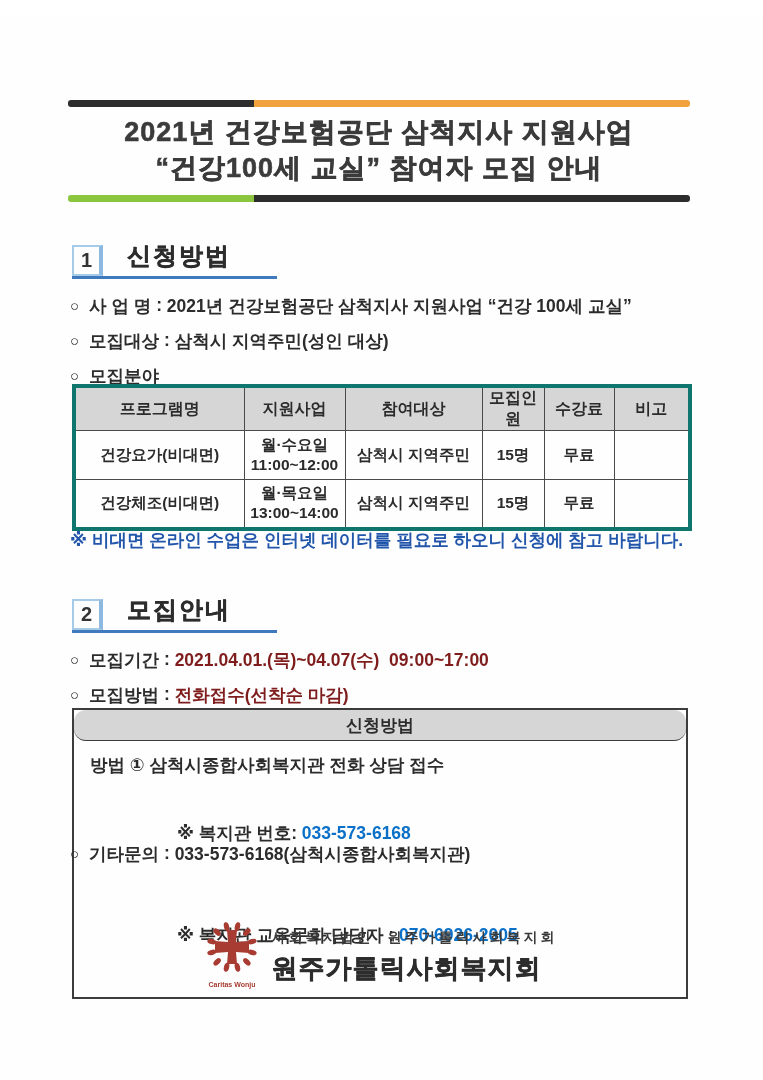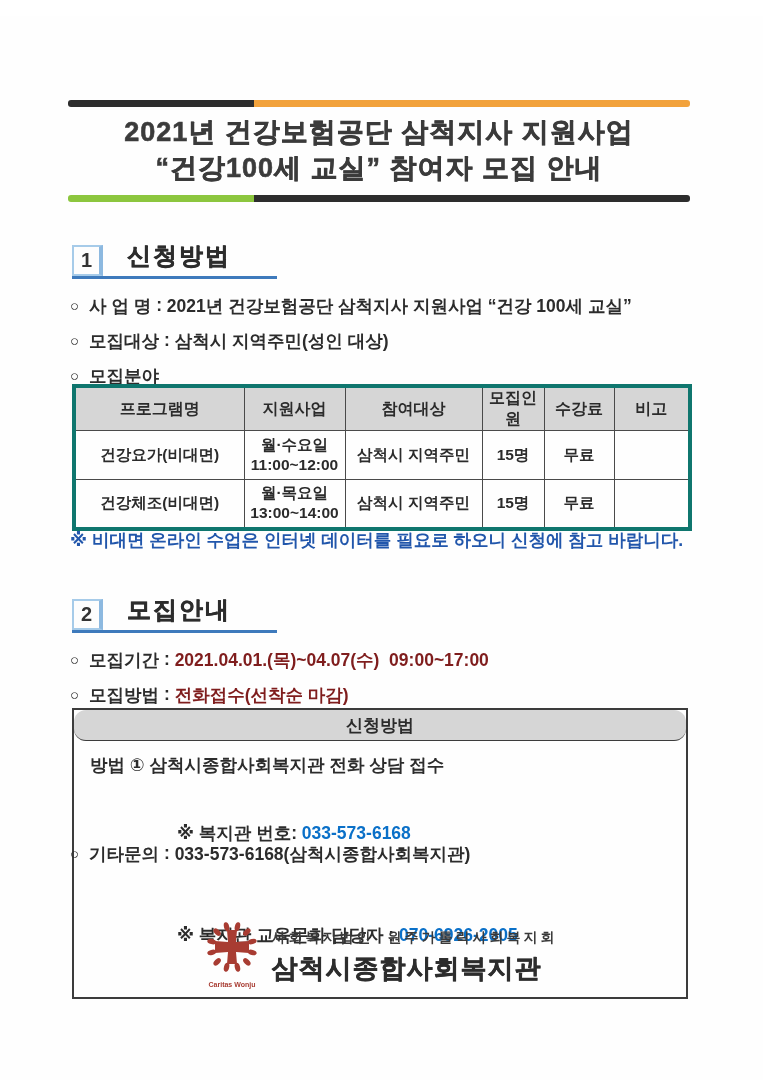--- a/index.html
+++ b/index.html
@@ -233,19 +233,19 @@
           <ellipse cx="0" cy="-21" rx="2.6" ry="4.5" transform="rotate(285)"></ellipse>
           <ellipse cx="0" cy="-21" rx="2.6" ry="4.5" transform="rotate(315)"></ellipse>
           <ellipse cx="0" cy="-21" rx="2.6" ry="4.5" transform="rotate(345)"></ellipse>
         </g>
         <path d="M -5,-17 L 5,-17 L 4,-5 L 17,-6 L 17,6 L 4,5 L 5,17 L -5,17 L -4,5 L -17,6 L -17,-6 L -4,-5 Z"></path>
       </g>
       <text x="26" y="66" text-anchor="middle" font-size="7" fill="#a83c32" font-weight="bold">Caritas Wonju</text>
     </svg>
     <div class="footer-text">
       <div class="org-parent">사회복지법인  원주가톨릭사회복지회</div>
-      <div class="org-name">삼척시종합사회복지관</div>
+      <div class="org-name">원주가톨릭사회복지회</div>
     </div>
   </div>
 
   <div class="scan-line"></div>
 
 </div>
 
 </body></html>

